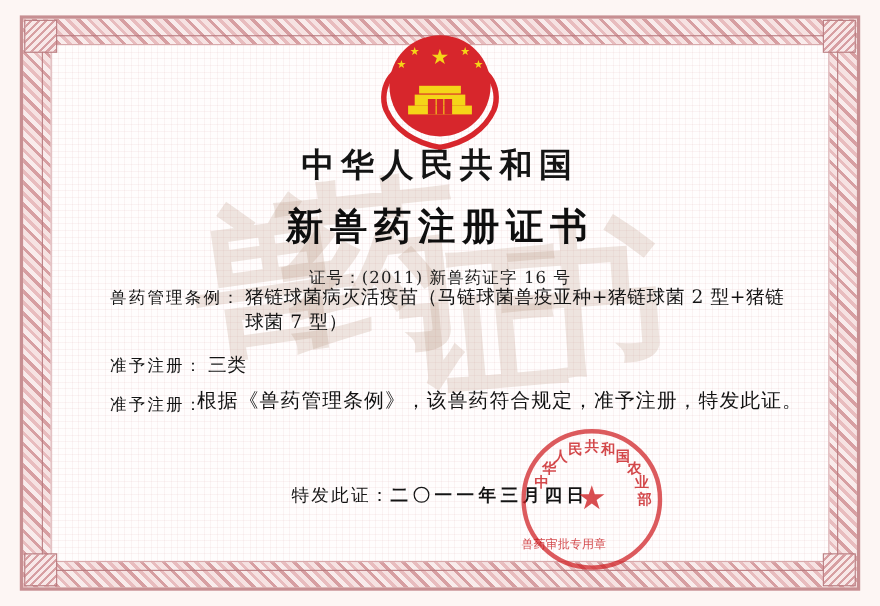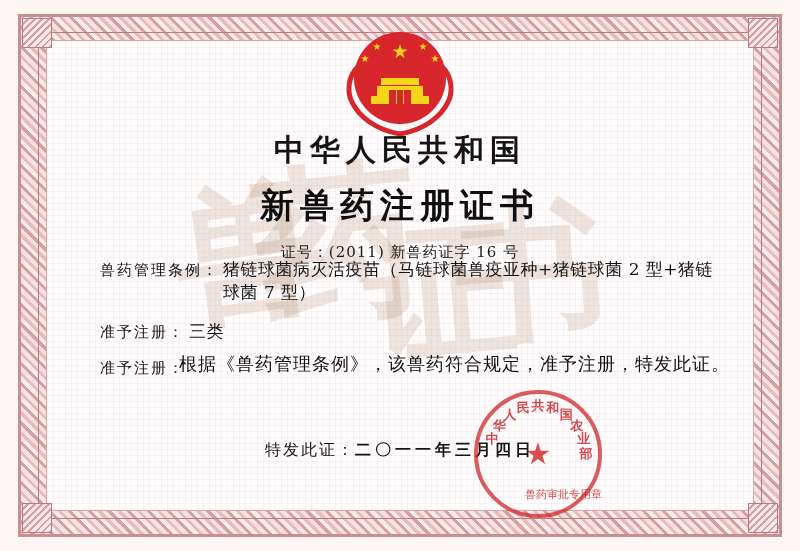--- a/index.html
+++ b/index.html
@@ -228,21 +228,21 @@
     top: 50%;
     font-family: "DejaVu Serif", "Liberation Serif", serif;
     font-size: 13px;
     color: rgba(200, 26, 30, 0.8);
     font-weight: bold;
   }
   .seal-bottom {
     position: absolute;
     left: 0; right: 0;
     bottom: 16px;
-    text-align: right;
+    text-align: left;
     font-size: 11px;
     color: rgba(200, 26, 30, 0.78);
     font-family: "DejaVu Serif", "Liberation Serif", serif;
   }
 </style>
 </head>
 <body>
 
 <div id="certificate">
 

